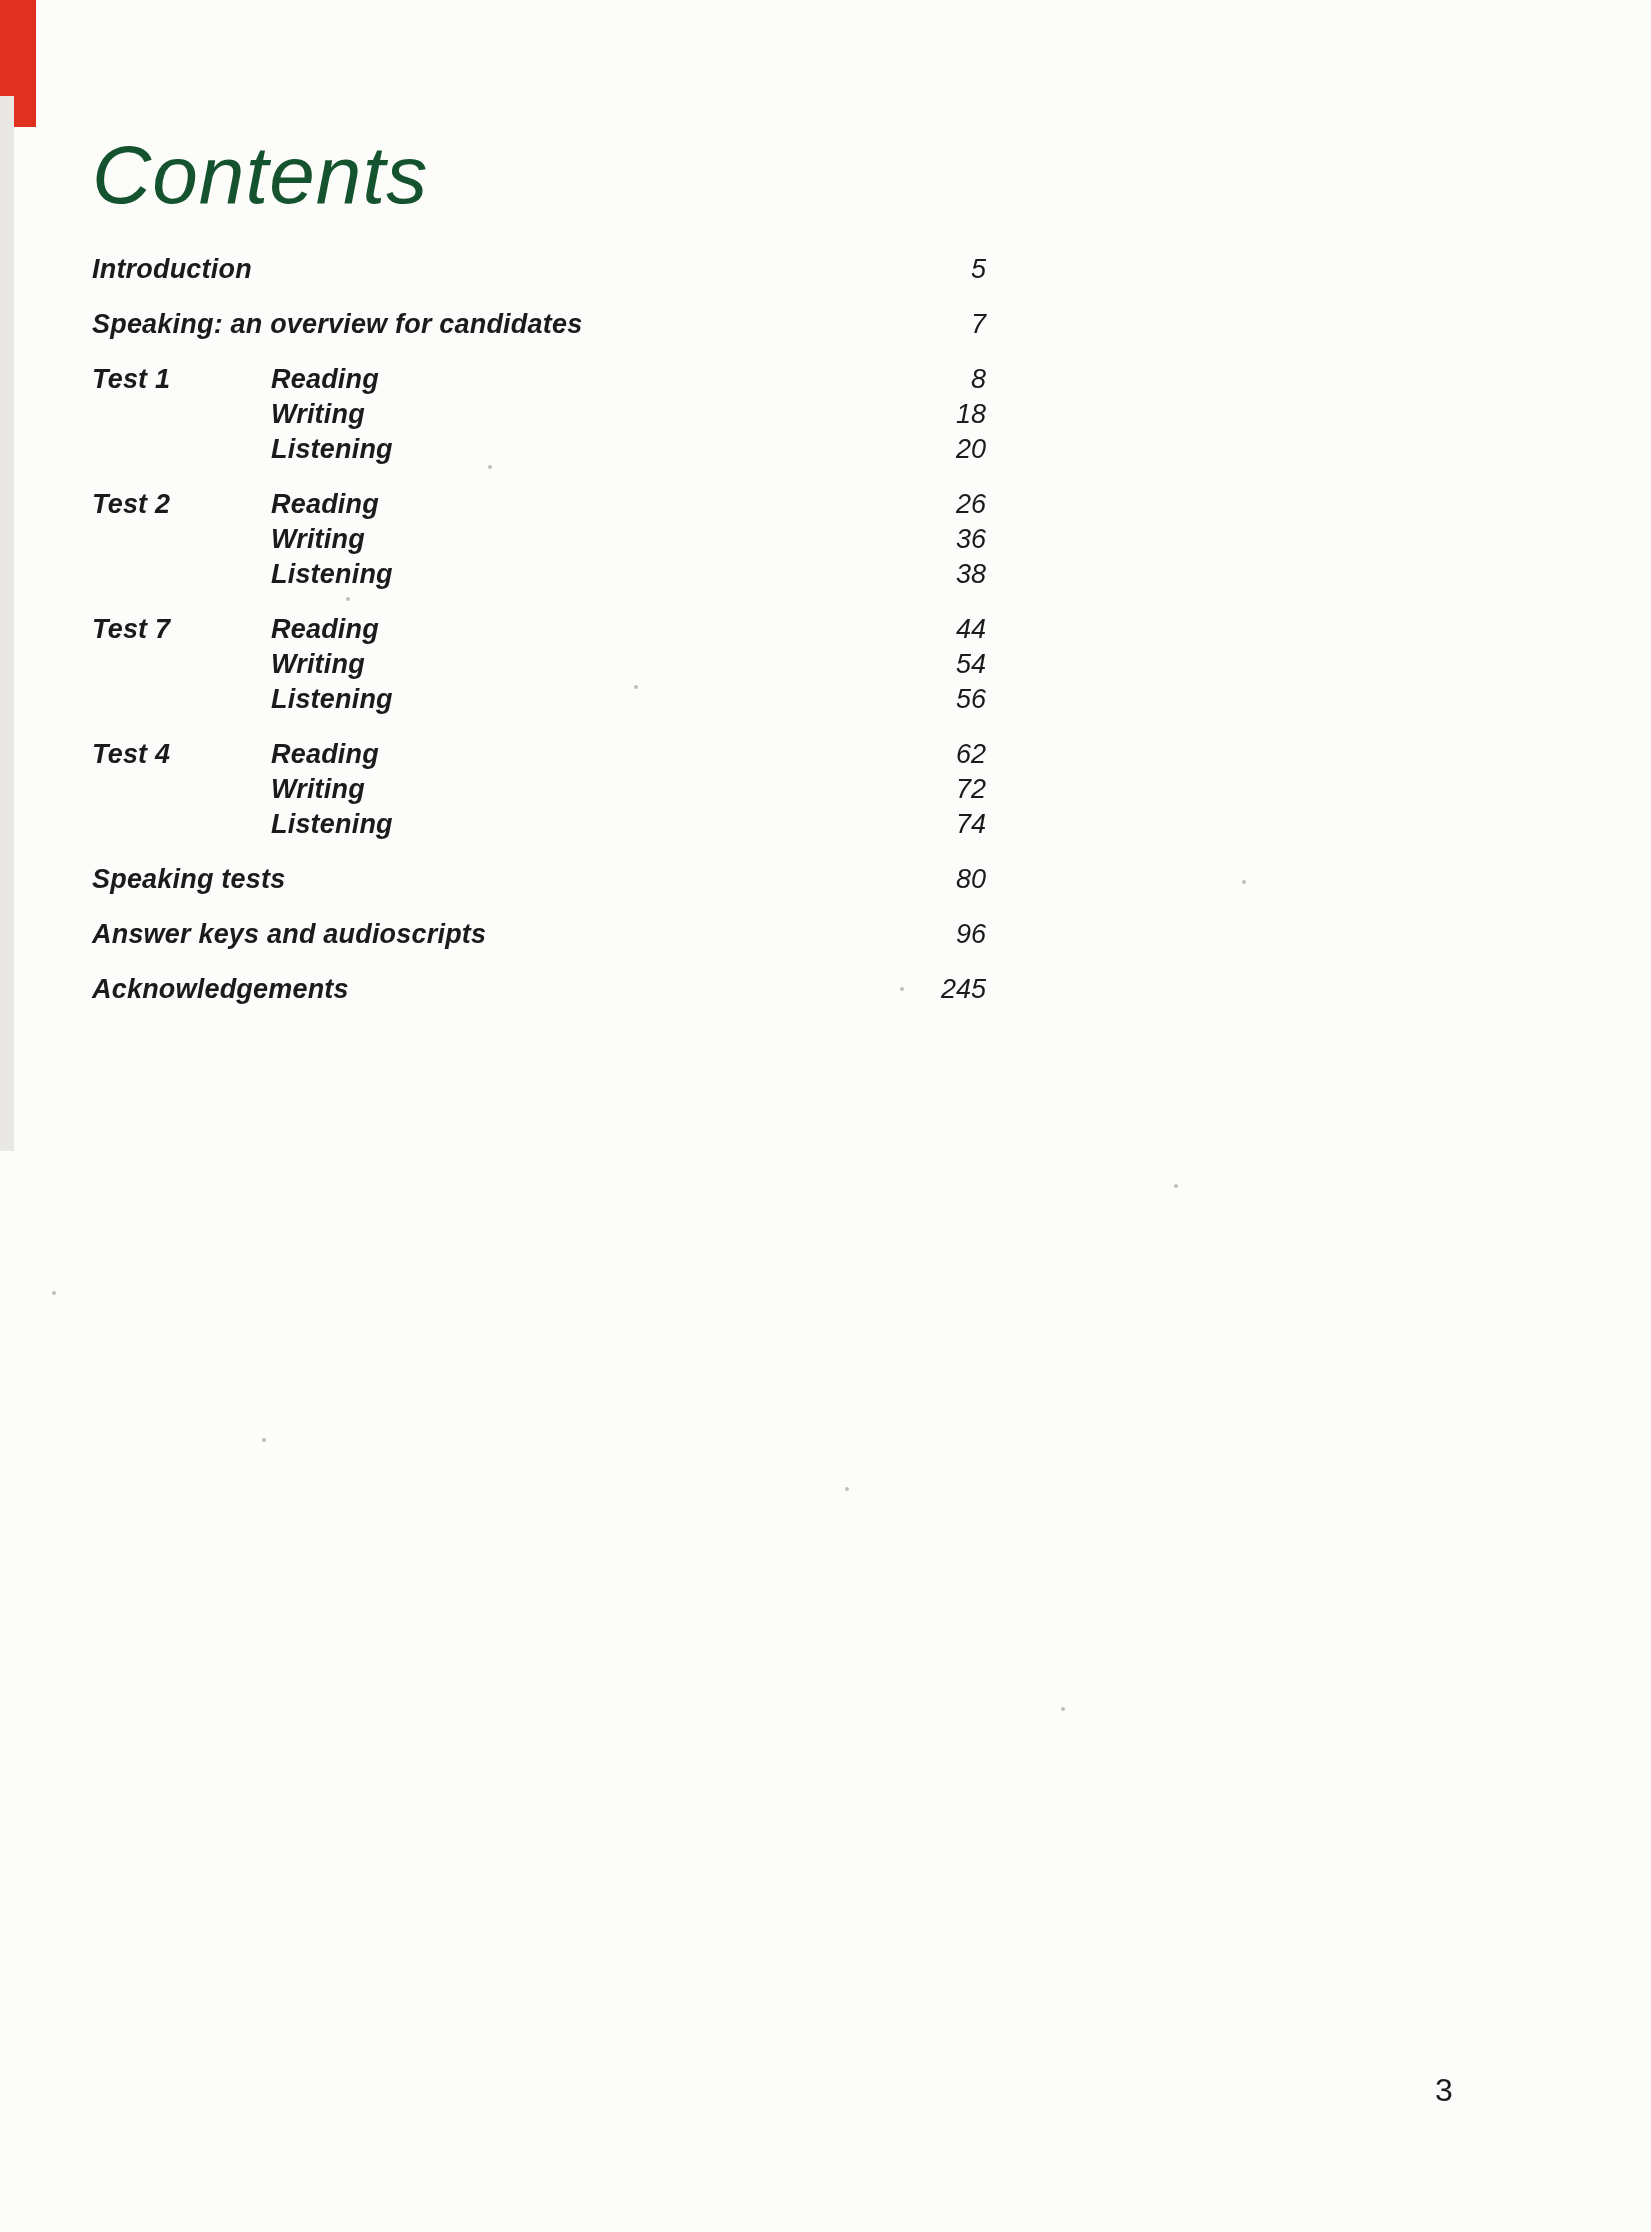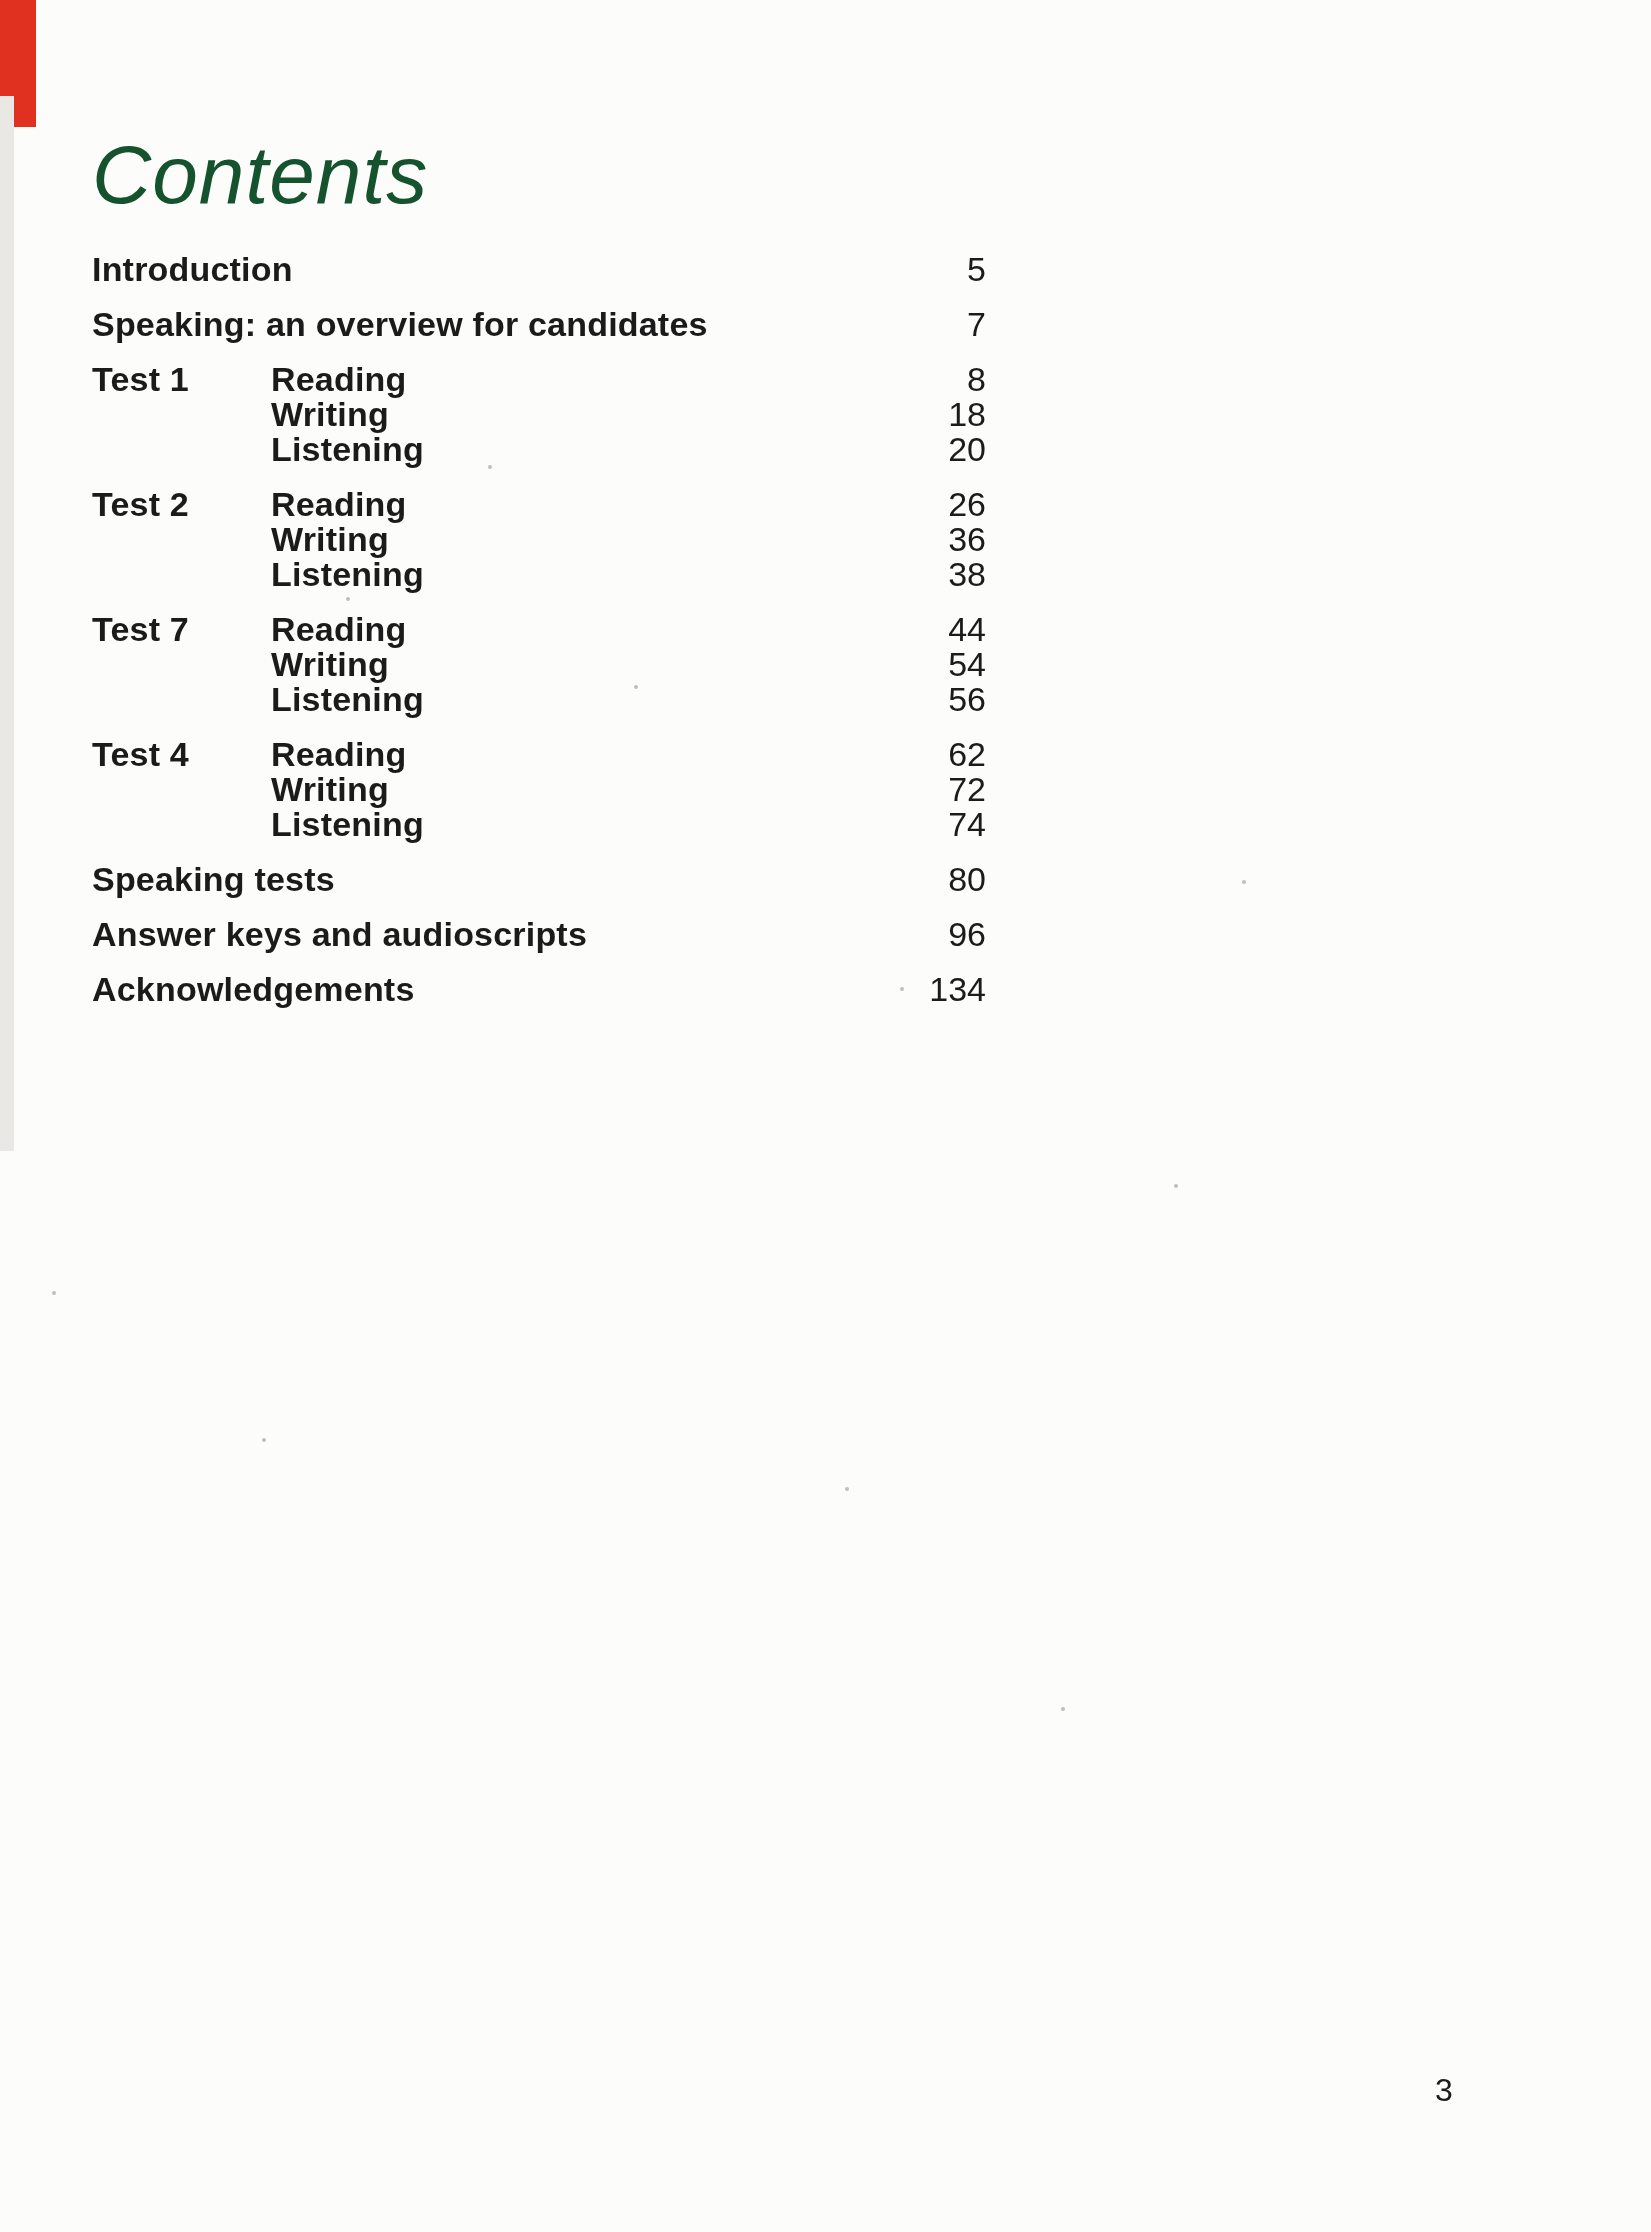--- a/index.html
+++ b/index.html
@@ -45,21 +45,22 @@
     font-weight: 400;
     letter-spacing: 1px;
     color: #14532d;
   }
   .toc { width: 100%; }
   .toc-entry, .toc-group { margin-bottom: 20px; }
   .row {
     display: flex;
     align-items: flex-start;
     line-height: 35px;
-    font-size: 34px;
+    font-size: 27px;
+    font-style: italic;
   }
   .lbl { font-weight: 700; letter-spacing: 0.2px; }
   .num { font-weight: 400; }
   .col-main  { flex: 1; }
   .col-group { flex: none; width: 179px; }
   .col-sub   { flex: 1; }
   .col-page  { flex: none; width: 90px; text-align: right; }
   .folio {
     position: absolute;
     left: 1435px;
@@ -177,21 +178,21 @@
     </div>
 
     <div class="toc-entry row">
       <span class="col-main lbl">Answer keys and audioscripts</span>
       <span class="col-page num">96</span>
     </div>
 
 
     <div class="toc-entry row">
       <span class="col-main lbl">Acknowledgements</span>
-      <span class="col-page num">134</span>
+      <span class="col-page num">245</span>
     </div>
 
 
   </div>
 </div>
 
 <div class="folio">3</div>
 
 <div class="speck" style="left:488px; top:465px;"></div>
 <div class="speck" style="left:346px; top:597px;"></div>

